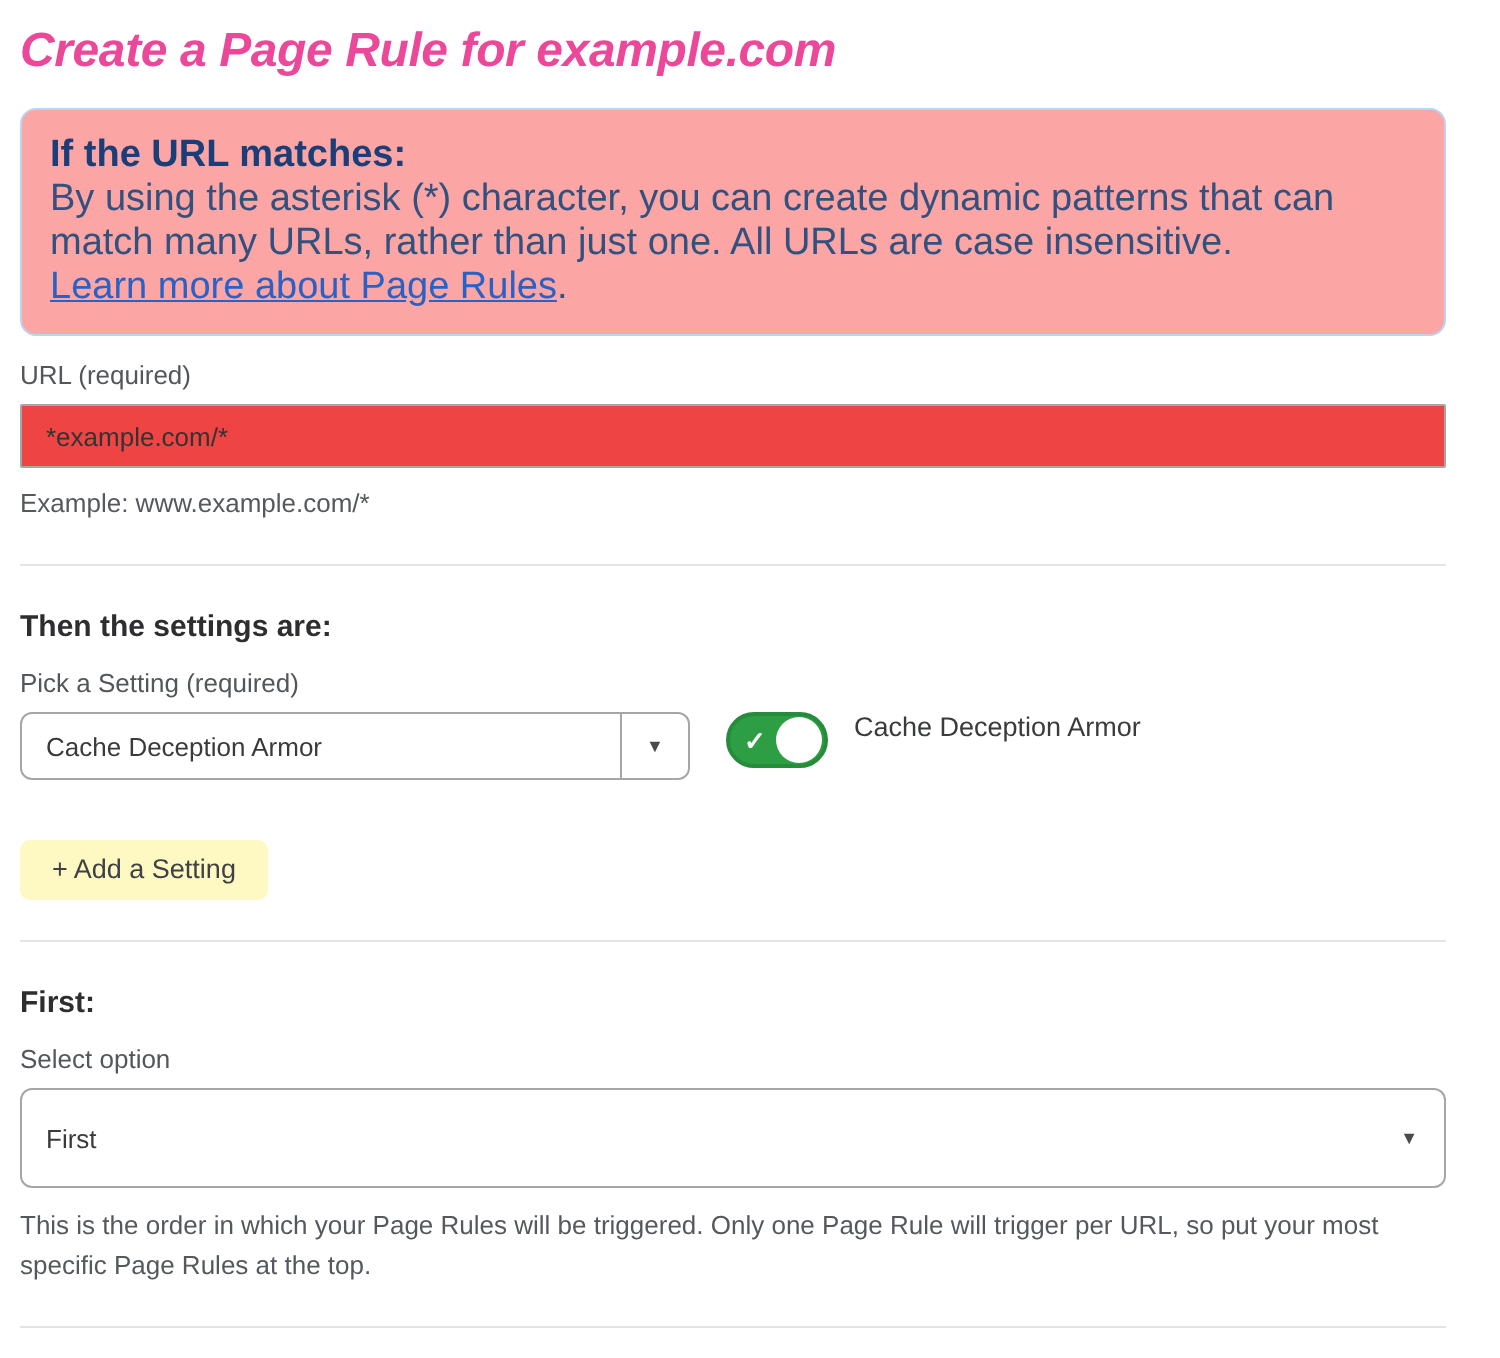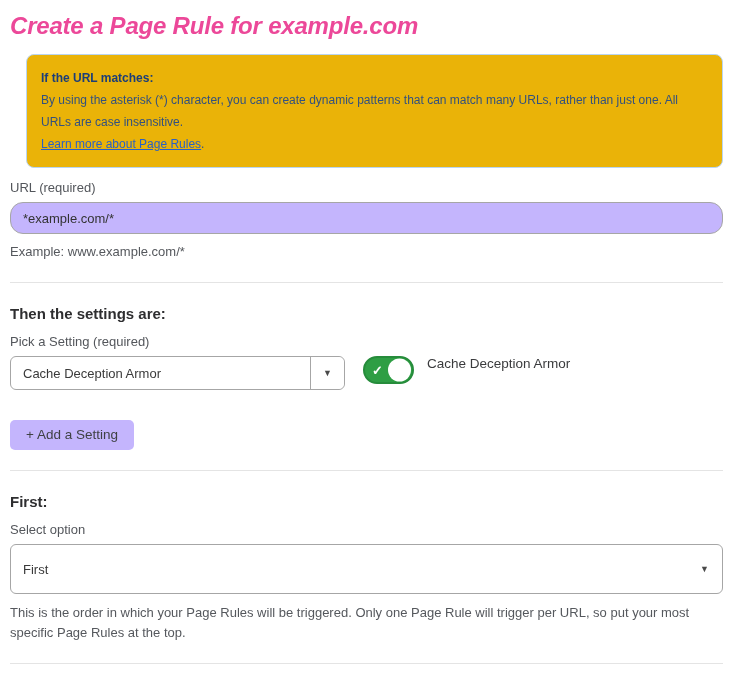--- a/index.html
+++ b/index.html
@@ -18,54 +18,53 @@
   }
   .page-title {
     font-size: 24px;
     font-weight: 700;
     color: #ec4899;
     margin: 2px 0 14px 0;
     letter-spacing: -0.2px;
     font-style: italic;
   }
   .info-box {
-    background: #eab308;
+    background: #fca5a5;
     border: 1px solid #b9d5f1;
     border-radius: 8px;
     padding: 12px 14px;
-    font-size: 12px;
+    font-size: 19px;
     line-height: 22px;
     color: #33517e;
-    margin-left: 16px;
   }
   .info-box .ib-title {
     font-weight: 700;
     color: #1c3e78;
   }
   .info-box a {
     color: #2a61c4;
     text-decoration: underline;
     cursor: pointer;
   }
   .field-label {
     font-size: 13px;
     color: #53565b;
     margin: 12px 0 7px 0;
   }
   .text-input {
     width: 100%;
     height: 32px;
     border: 1px solid #a6a6a6;
-    border-radius: 13px;
+    border-radius: 1px;
     padding: 0 12px;
     font-size: 13px;
     color: #333;
     font-family: "Liberation Sans", sans-serif;
     outline: none;
-    background: #c4b5fd;
+    background: #ef4444;
   }
   .helper {
     font-size: 13px;
     color: #55585d;
     margin-top: 8px;
     line-height: 20px;
   }
   .divider {
     border: none;
     border-top: 1px solid #e4e4e4;
@@ -163,21 +162,21 @@
     height: 30px;
     border: none;
     border-radius: 5px;
     padding: 0 16px;
     font-size: 13.5px;
     font-family: "Liberation Sans", sans-serif;
     cursor: pointer;
     line-height: 30px;
   }
   .btn-gray {
-    background: #c4b5fd;
+    background: #fef9c3;
     color: #3f4144;
   }
   .add-btn { margin-top: 30px; }
   .order-helper { margin-top: 9px; }
 </style>
 </head>
 <body>
 
 <div class="container">
 

